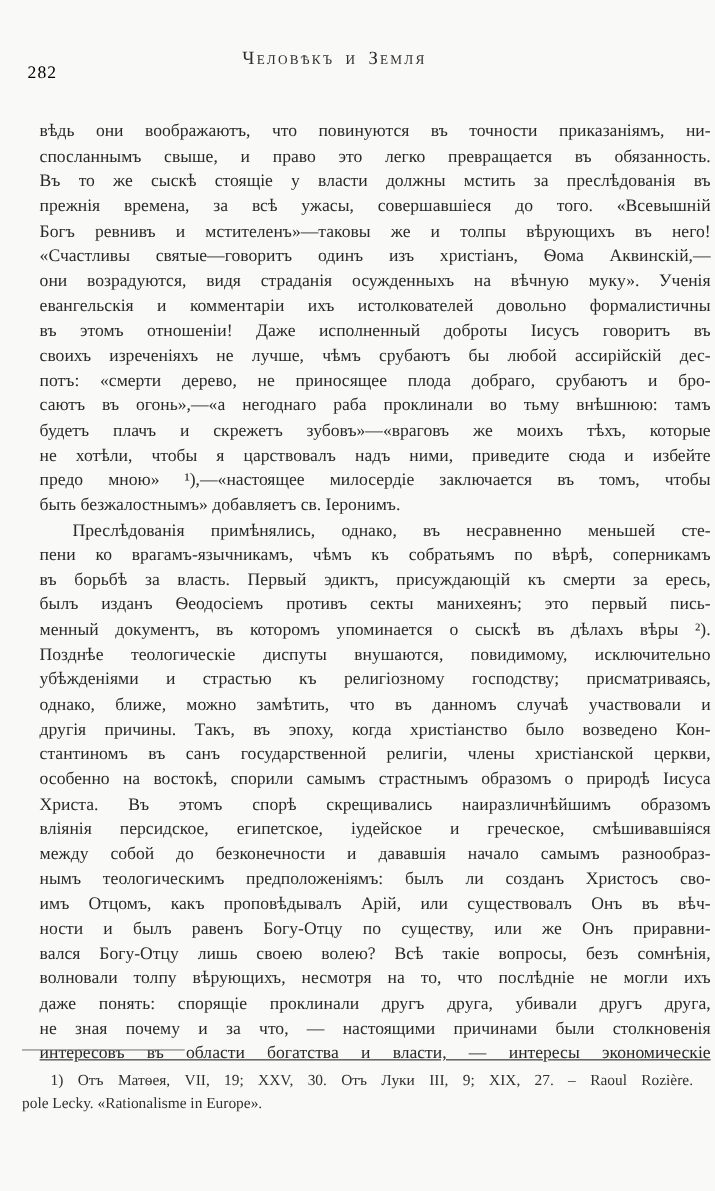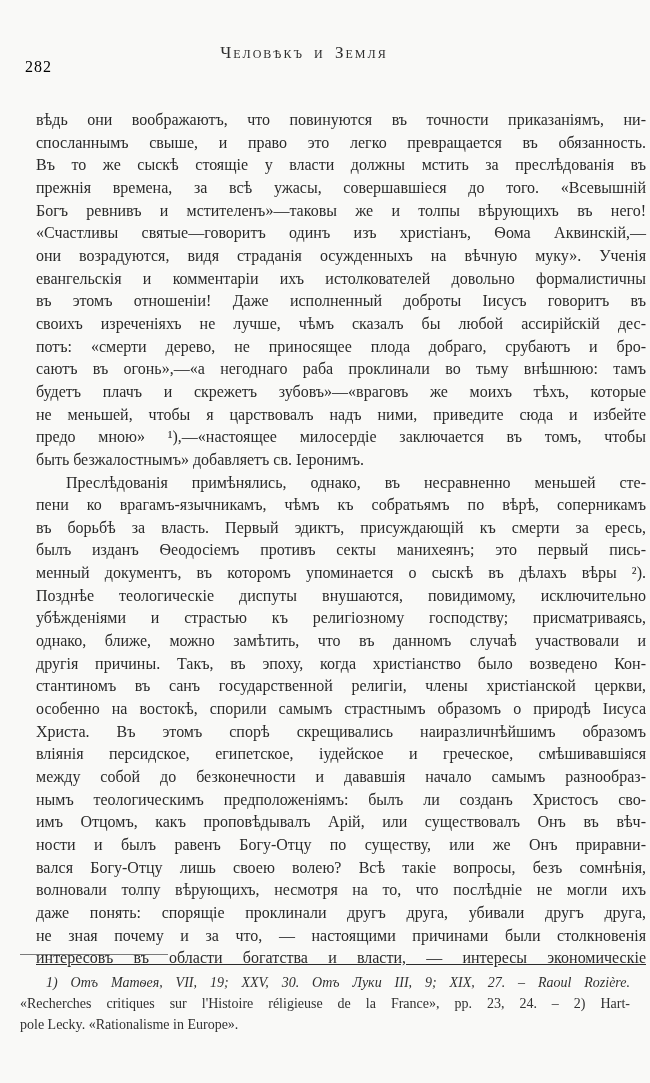--- a/index.html
+++ b/index.html
@@ -72,21 +72,21 @@
     position: absolute;
     top: 973px;
     left: 20px;
     width: 610px;
     color: #303030;
   }
   .footnote .line {
     font-size: 14px;
     line-height: 20.8px;
   }
-  .footnote .line:first-child { text-indent: 26px; font-style: italic; }
+  .footnote .line:first-child { text-indent: 26px; }
   .footnote .line:last-child { text-align-last: left; }
 </style>
 </head>
 <body>
 
 <div class="page">
   <div class="header">
     <span class="pagenum">282</span>
     <span class="running-title">Человѣкъ и Земля</span>
   </div>
@@ -95,25 +95,25 @@
     <div class="paragraph">
         <div class="line">вѣдь они воображаютъ, что повинуются въ точности приказаніямъ, ни-</div>
         <div class="line">спосланнымъ свыше, и право это легко превращается въ обязанность.</div>
         <div class="line">Въ то же сыскѣ стоящіе у власти должны мстить за преслѣдованія въ</div>
         <div class="line">прежнія времена, за всѣ ужасы, совершавшіеся до того. «Всевышній</div>
         <div class="line">Богъ ревнивъ и мстителенъ»—таковы же и толпы вѣрующихъ въ него!</div>
         <div class="line">«Счастливы святые—говоритъ одинъ изъ христіанъ, Ѳома Аквинскій,—</div>
         <div class="line">они возрадуются, видя страданія осужденныхъ на вѣчную муку». Ученія</div>
         <div class="line">евангельскія и комментаріи ихъ истолкователей довольно формалистичны</div>
         <div class="line">въ этомъ отношеніи! Даже исполненный доброты Іисусъ говоритъ въ</div>
-        <div class="line">своихъ изреченіяхъ не лучше, чѣмъ сказалъ бы любой ассирійскій дес-</div>
+        <div class="line">своихъ изреченіяхъ не лучше, чѣмъ срубаютъ бы любой ассирійскій дес-</div>
         <div class="line">потъ: «смерти дерево, не приносящее плода добраго, срубаютъ и бро-</div>
         <div class="line">саютъ въ огонь»,—«а негоднаго раба проклинали во тьму внѣшнюю: тамъ</div>
         <div class="line">будетъ плачъ и скрежетъ зубовъ»—«враговъ же моихъ тѣхъ, которые</div>
-        <div class="line">не меньшей, чтобы я царствовалъ надъ ними, приведите сюда и избейте</div>
+        <div class="line">не хотѣли, чтобы я царствовалъ надъ ними, приведите сюда и избейте</div>
         <div class="line">предо мною» ¹),—«настоящее милосердіе заключается въ томъ, чтобы</div>
         <div class="line">быть безжалостнымъ» добавляетъ св. Іеронимъ.</div>
       </div>
     <div class="paragraph indent cont">
         <div class="line">Преслѣдованія примѣнялись, однако, въ несравненно меньшей сте-</div>
         <div class="line">пени ко врагамъ-язычникамъ, чѣмъ къ собратьямъ по вѣрѣ, соперникамъ</div>
         <div class="line">въ борьбѣ за власть. Первый эдиктъ, присуждающій къ смерти за ересь,</div>
         <div class="line">былъ изданъ Ѳеодосіемъ противъ секты манихеянъ; это первый пись-</div>
         <div class="line">менный документъ, въ которомъ упоминается о сыскѣ въ дѣлахъ вѣры ²).</div>
         <div class="line">Позднѣе теологическіе диспуты внушаются, повидимому, исключительно</div>
@@ -132,16 +132,15 @@
         <div class="line">волновали толпу вѣрующихъ, несмотря на то, что послѣдніе не могли ихъ</div>
         <div class="line">даже понять: спорящіе проклинали другъ друга, убивали другъ друга,</div>
         <div class="line">не зная почему и за что, — настоящими причинами были столкновенія</div>
         <div class="line">интересовъ въ области богатства и власти, — интересы экономическіе</div>
       </div>
   </div>
 
   <div class="footnote-rule"></div>
   <div class="footnote">
       <div class="line">1) Отъ Матѳея, VII, 19; XXV, 30. Отъ Луки III, 9; XIX, 27. – Raoul Rozière.</div>
-      <div class="line">«Recherches critiques sur l'Histoire réligieuse de la France», pp. 23, 24. – 2) Hart-</div>
       <div class="line">pole Lecky. «Rationalisme in Europe».</div>
     </div>
 </div>
 
 </body></html>

